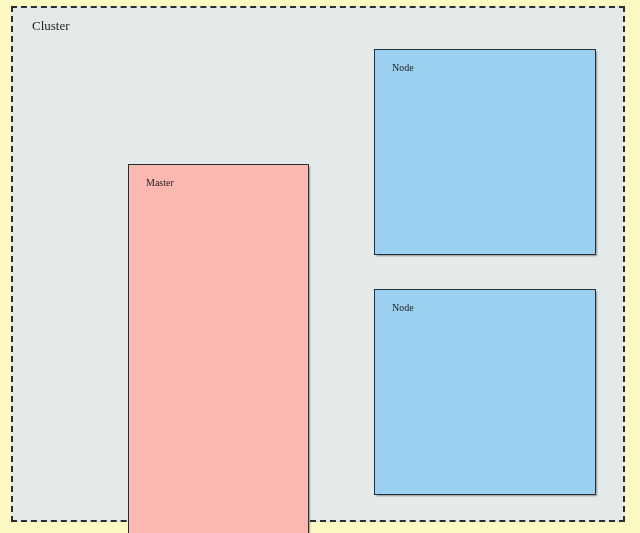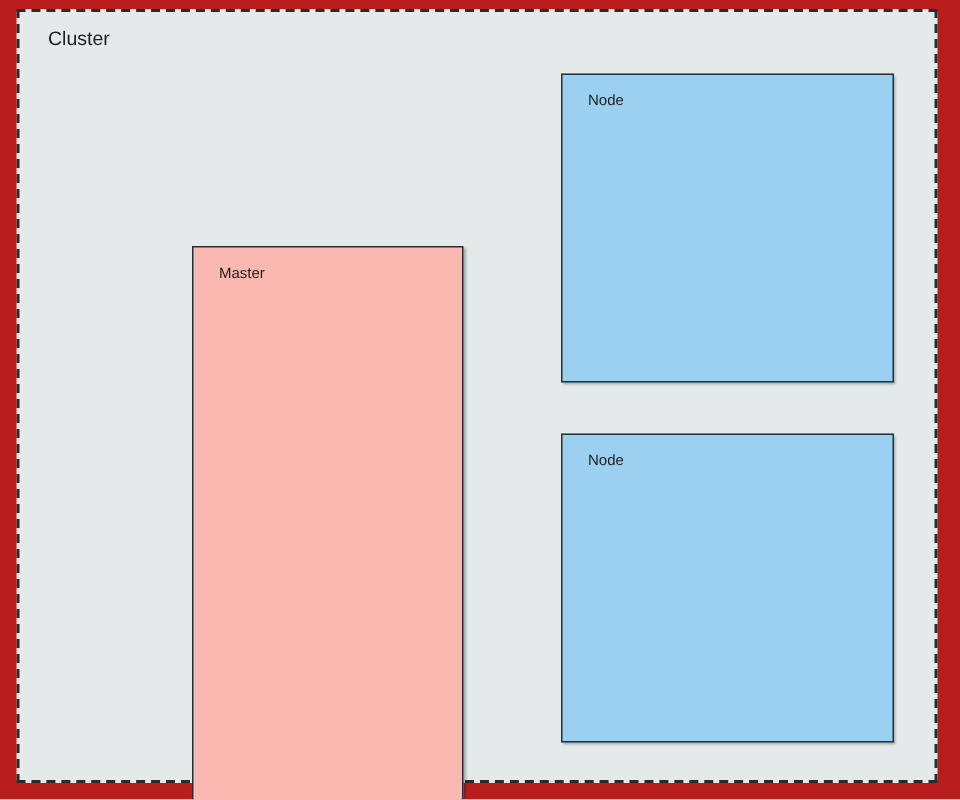--- a/index.html
+++ b/index.html
@@ -4,22 +4,22 @@
 <style>
   html, body {
     margin: 0;
     padding: 0;
     background: #ffffff;
   }
   #canvas {
     position: relative;
     width: 640px;
     height: 533px;
-    background: #b91c1c;
-    font-family: Liberation Sans, sans-serif;
+    background: #fef9c3;
+    font-family: Liberation Serif, serif;
     overflow: hidden;
   }
 
   
   .cluster-box {
     position: absolute;
     left: 11px;
     top: 6px;
     width: 614px;
     height: 516px;

